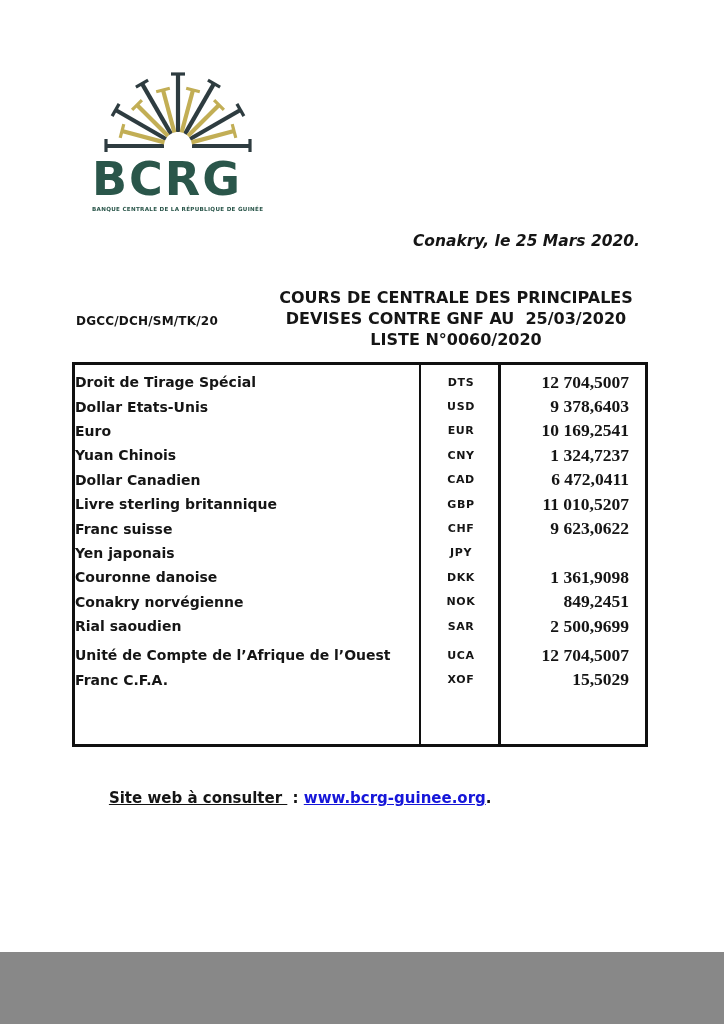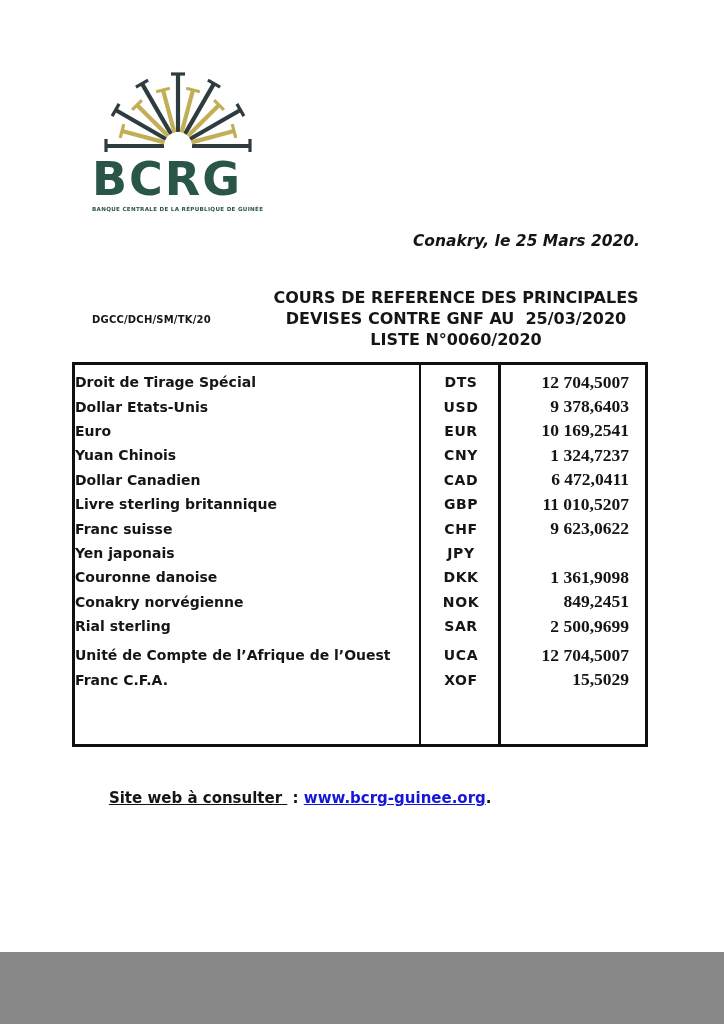--- a/index.html
+++ b/index.html
@@ -27,22 +27,22 @@
   }
 
   
   .dateline {
     position: absolute; top: 232px; right: 84px;
     font-size: 15.5px; font-weight: bold; font-style: italic;
     white-space: nowrap;
     text-align: right;
   }
   .reference {
-    position: absolute; left: 92px; top: 314px;
-    font-size: 10px; font-weight: bold; letter-spacing: 0.2px;
+    position: absolute; left: 76px; top: 314px;
+    font-size: 12px; font-weight: bold; letter-spacing: 0.2px;
   }
   .doc-title {
     position: absolute; left: 250px; top: 287px; width: 412px;
     text-align: center; font-size: 16px; font-weight: bold;
     line-height: 21px;
   }
   .title-line { white-space: pre; }
 
   
   .rates-table {
@@ -64,21 +64,21 @@
   .t-row {
     display: grid; grid-template-columns: 346px 80px 144px;
     height: 24.4px; align-items: center;
   }
   .t-row:nth-child(12) { margin-top: 5px; }   
   .cell-monnaie {
     font-size: 14px; font-weight: bold;
     white-space: nowrap;
   }
   .cell-code {
-    text-align: center; font-size: 14px; font-weight: bold;
+    text-align: center; font-size: 11px; font-weight: bold;
     letter-spacing: 0.6px;
   }
   .cell-cours {
     text-align: right; padding-right: 16px;
     font-family: "Liberation Serif", serif;
     font-size: 17.5px; font-weight: bold;
   }
 
   
   .footer {
@@ -134,21 +134,21 @@
     </svg>
     <div class="logo-acronym">BCRG</div>
     <div class="logo-bank-name">BANQUE CENTRALE DE LA RÉPUBLIQUE DE GUINÉE</div>
   </div>
 
   <div class="dateline">Conakry, le 25 Mars 2020.</div>
 
   <div class="reference">DGCC/DCH/SM/TK/20</div>
 
   <div class="doc-title">
-    <div class="title-line">COURS DE REFERENCE DES PRINCIPALES</div>
+    <div class="title-line">COURS DE CENTRALE DES PRINCIPALES</div>
     <div class="title-line">DEVISES CONTRE GNF AU  25/03/2020</div>
     <div class="title-line">LISTE N°0060/2020</div>
   </div>
 
   <div class="rates-table">
     <div class="vsep vsep-1"></div>
     <div class="vsep vsep-2"></div>
 
 
     <div class="table-body">
@@ -206,21 +206,21 @@
   </div>
 
   <div class="t-row">
     <span class="cell-monnaie">Conakry norvégienne</span>
     <span class="cell-code">NOK</span>
     <span class="cell-cours">849,2451</span>
   </div>
 
 
   <div class="t-row">
-    <span class="cell-monnaie">Rial sterling</span>
+    <span class="cell-monnaie">Rial saoudien</span>
     <span class="cell-code">SAR</span>
     <span class="cell-cours">2 500,9699</span>
   </div>
 
   <div class="t-row">
     <span class="cell-monnaie">Unité de Compte de l’Afrique de l’Ouest</span>
     <span class="cell-code">UCA</span>
     <span class="cell-cours">12 704,5007</span>
   </div>
 

